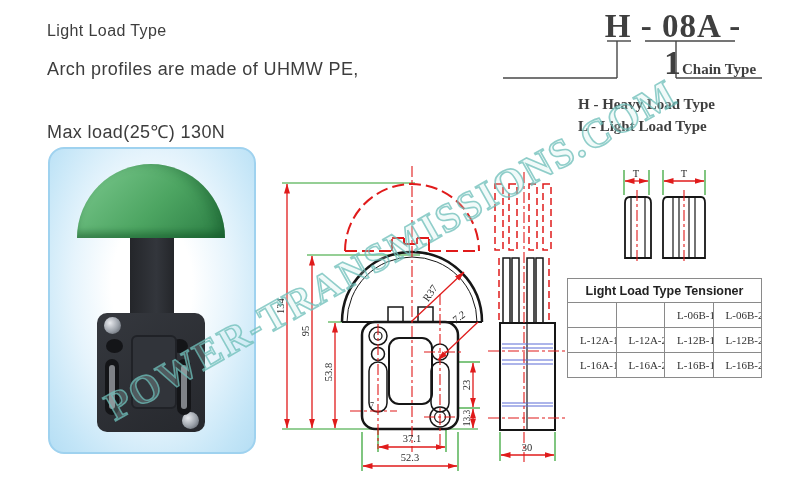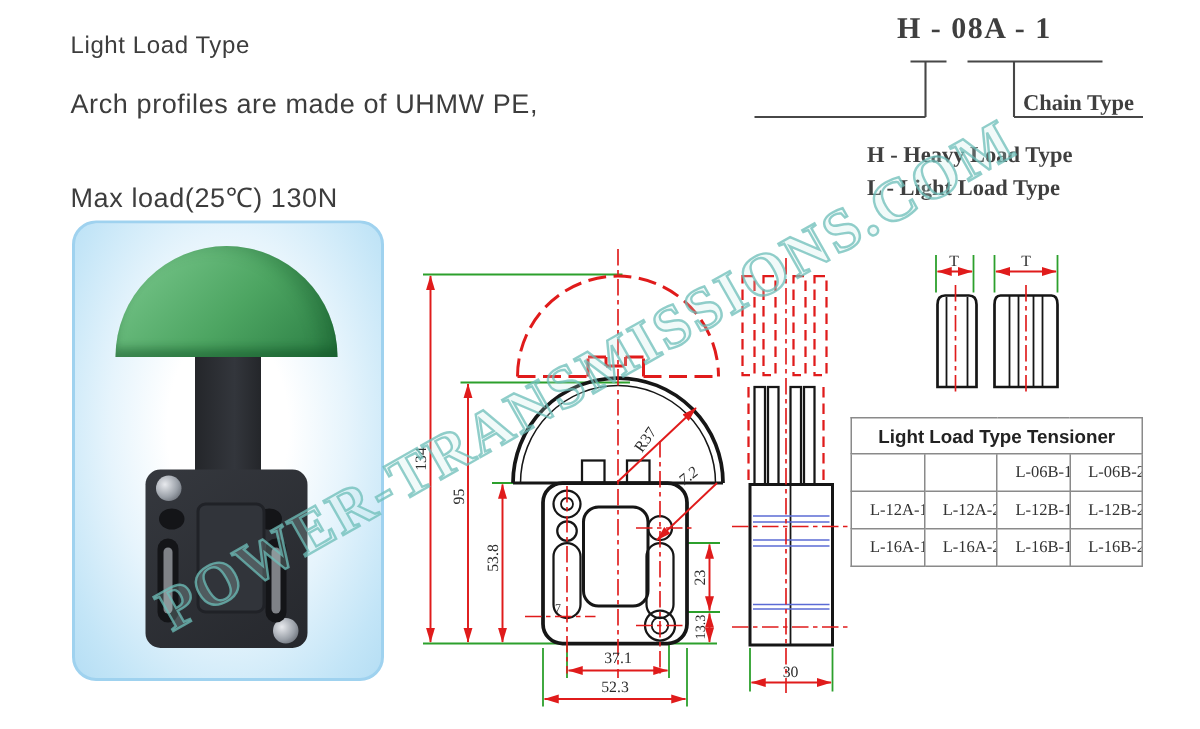--- a/index.html
+++ b/index.html
@@ -6,21 +6,21 @@
   .page{position:relative;width:800px;height:486px;background:#ffffff;overflow:hidden;
         font-family:"Liberation Sans",sans-serif;color:#3b3b3b;}
   .abs{position:absolute;}
   
   .info-line{position:absolute;left:47px;white-space:nowrap;color:#3d3d3d;letter-spacing:.4px;}
   #info1{top:22px;font-size:16px;}
   #info2{top:59px;font-size:18px;}
   #info3{top:119px;font-size:18px;text-align:right;}
   
   .serifb{font-family:"Liberation Serif",serif;font-weight:bold;color:#3f3f3f;}
-  #code{left:598px;top:8px;width:150px;text-align:left;font-size:20px;letter-spacing:1px;}
+  #code{left:598px;top:8px;width:150px;text-align:center;font-size:33px;letter-spacing:1px;}
   #tensioner-label{left:502px;top:61px;font-size:15px;}
   #chain-label{left:682px;top:61px;font-size:15px;}
   #legend1{left:578px;top:96px;font-size:15px;}
   #legend2{left:578px;top:118px;font-size:15px;}
   
   .photo{left:48px;top:147px;width:204px;height:303px;border:2px solid #9fd2ef;border-radius:16px;
          background:radial-gradient(ellipse at 50% 45%, #ffffff 28%, #e6f4fc 55%, #c3e5f7 85%, #b5def4 100%);}
   .arch{position:absolute;left:27px;top:15px;width:148px;height:74px;border-radius:74px 74px 0 0;
         background:linear-gradient(135deg,#79c78c 5%,#4da562 55%,#2e8146 95%);
         box-shadow:inset 0 -6px 6px rgba(10,70,30,.35), inset -10px 0 10px rgba(10,70,30,.25);z-index:2;}

